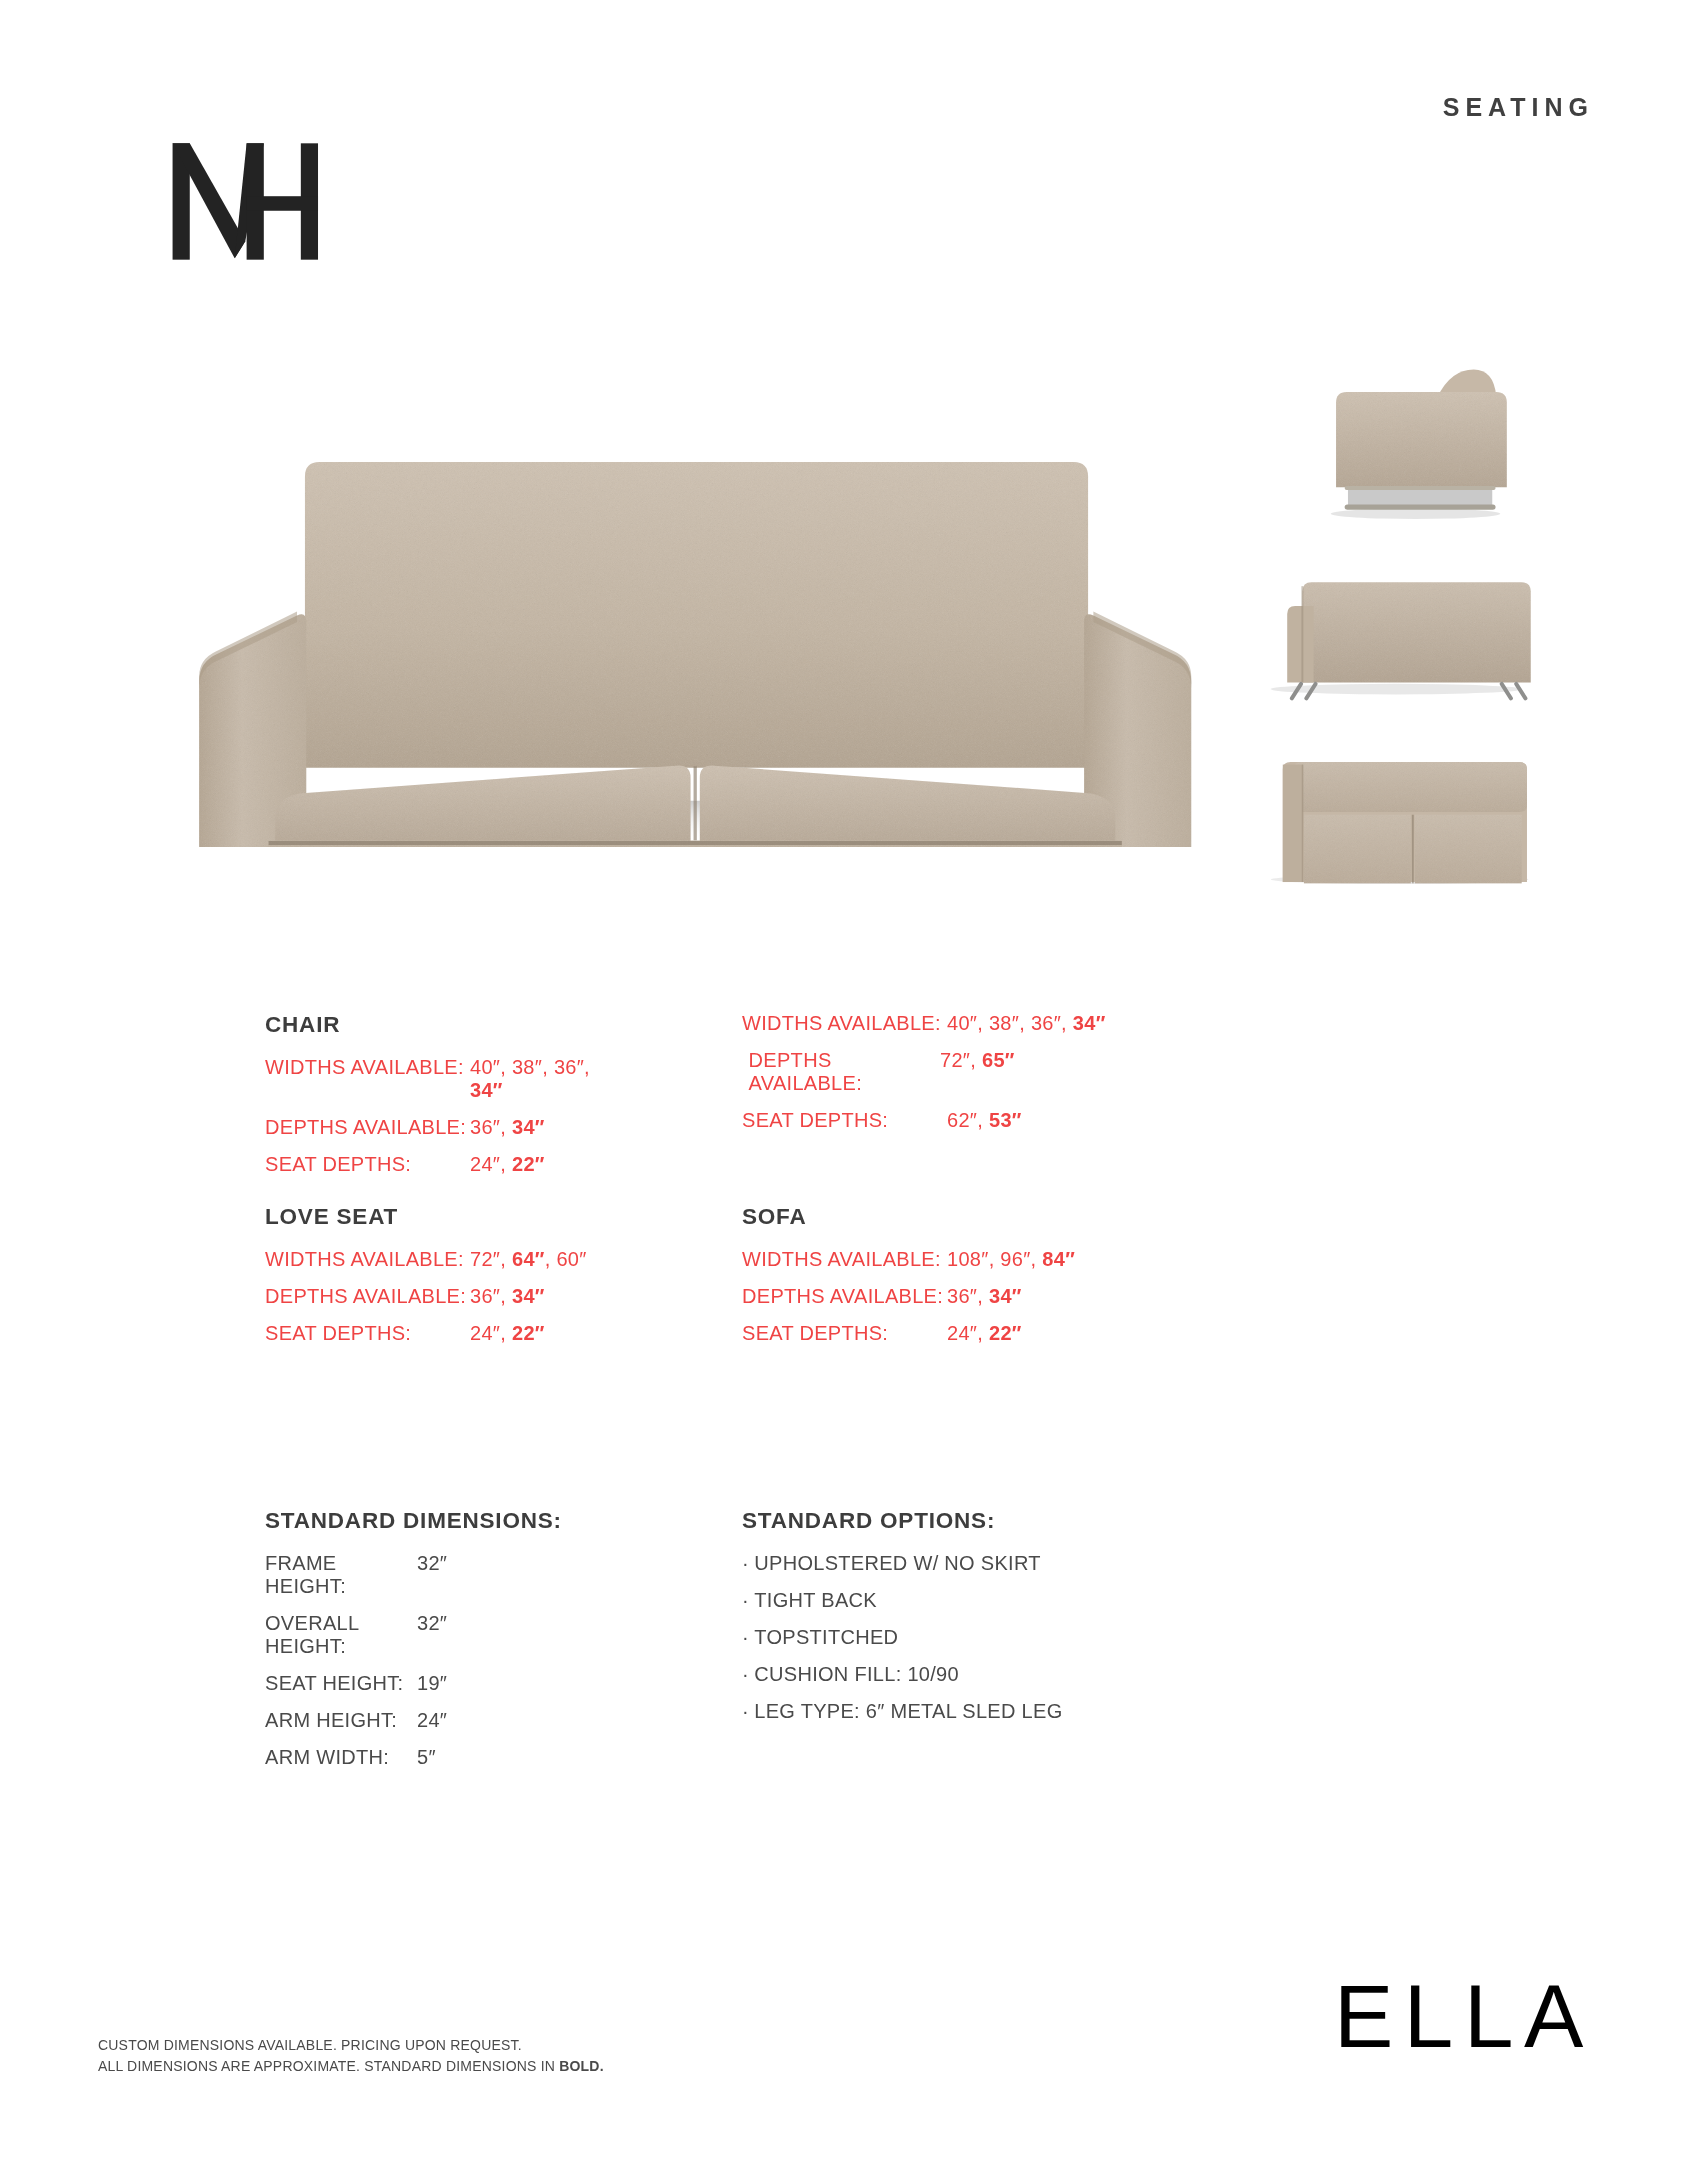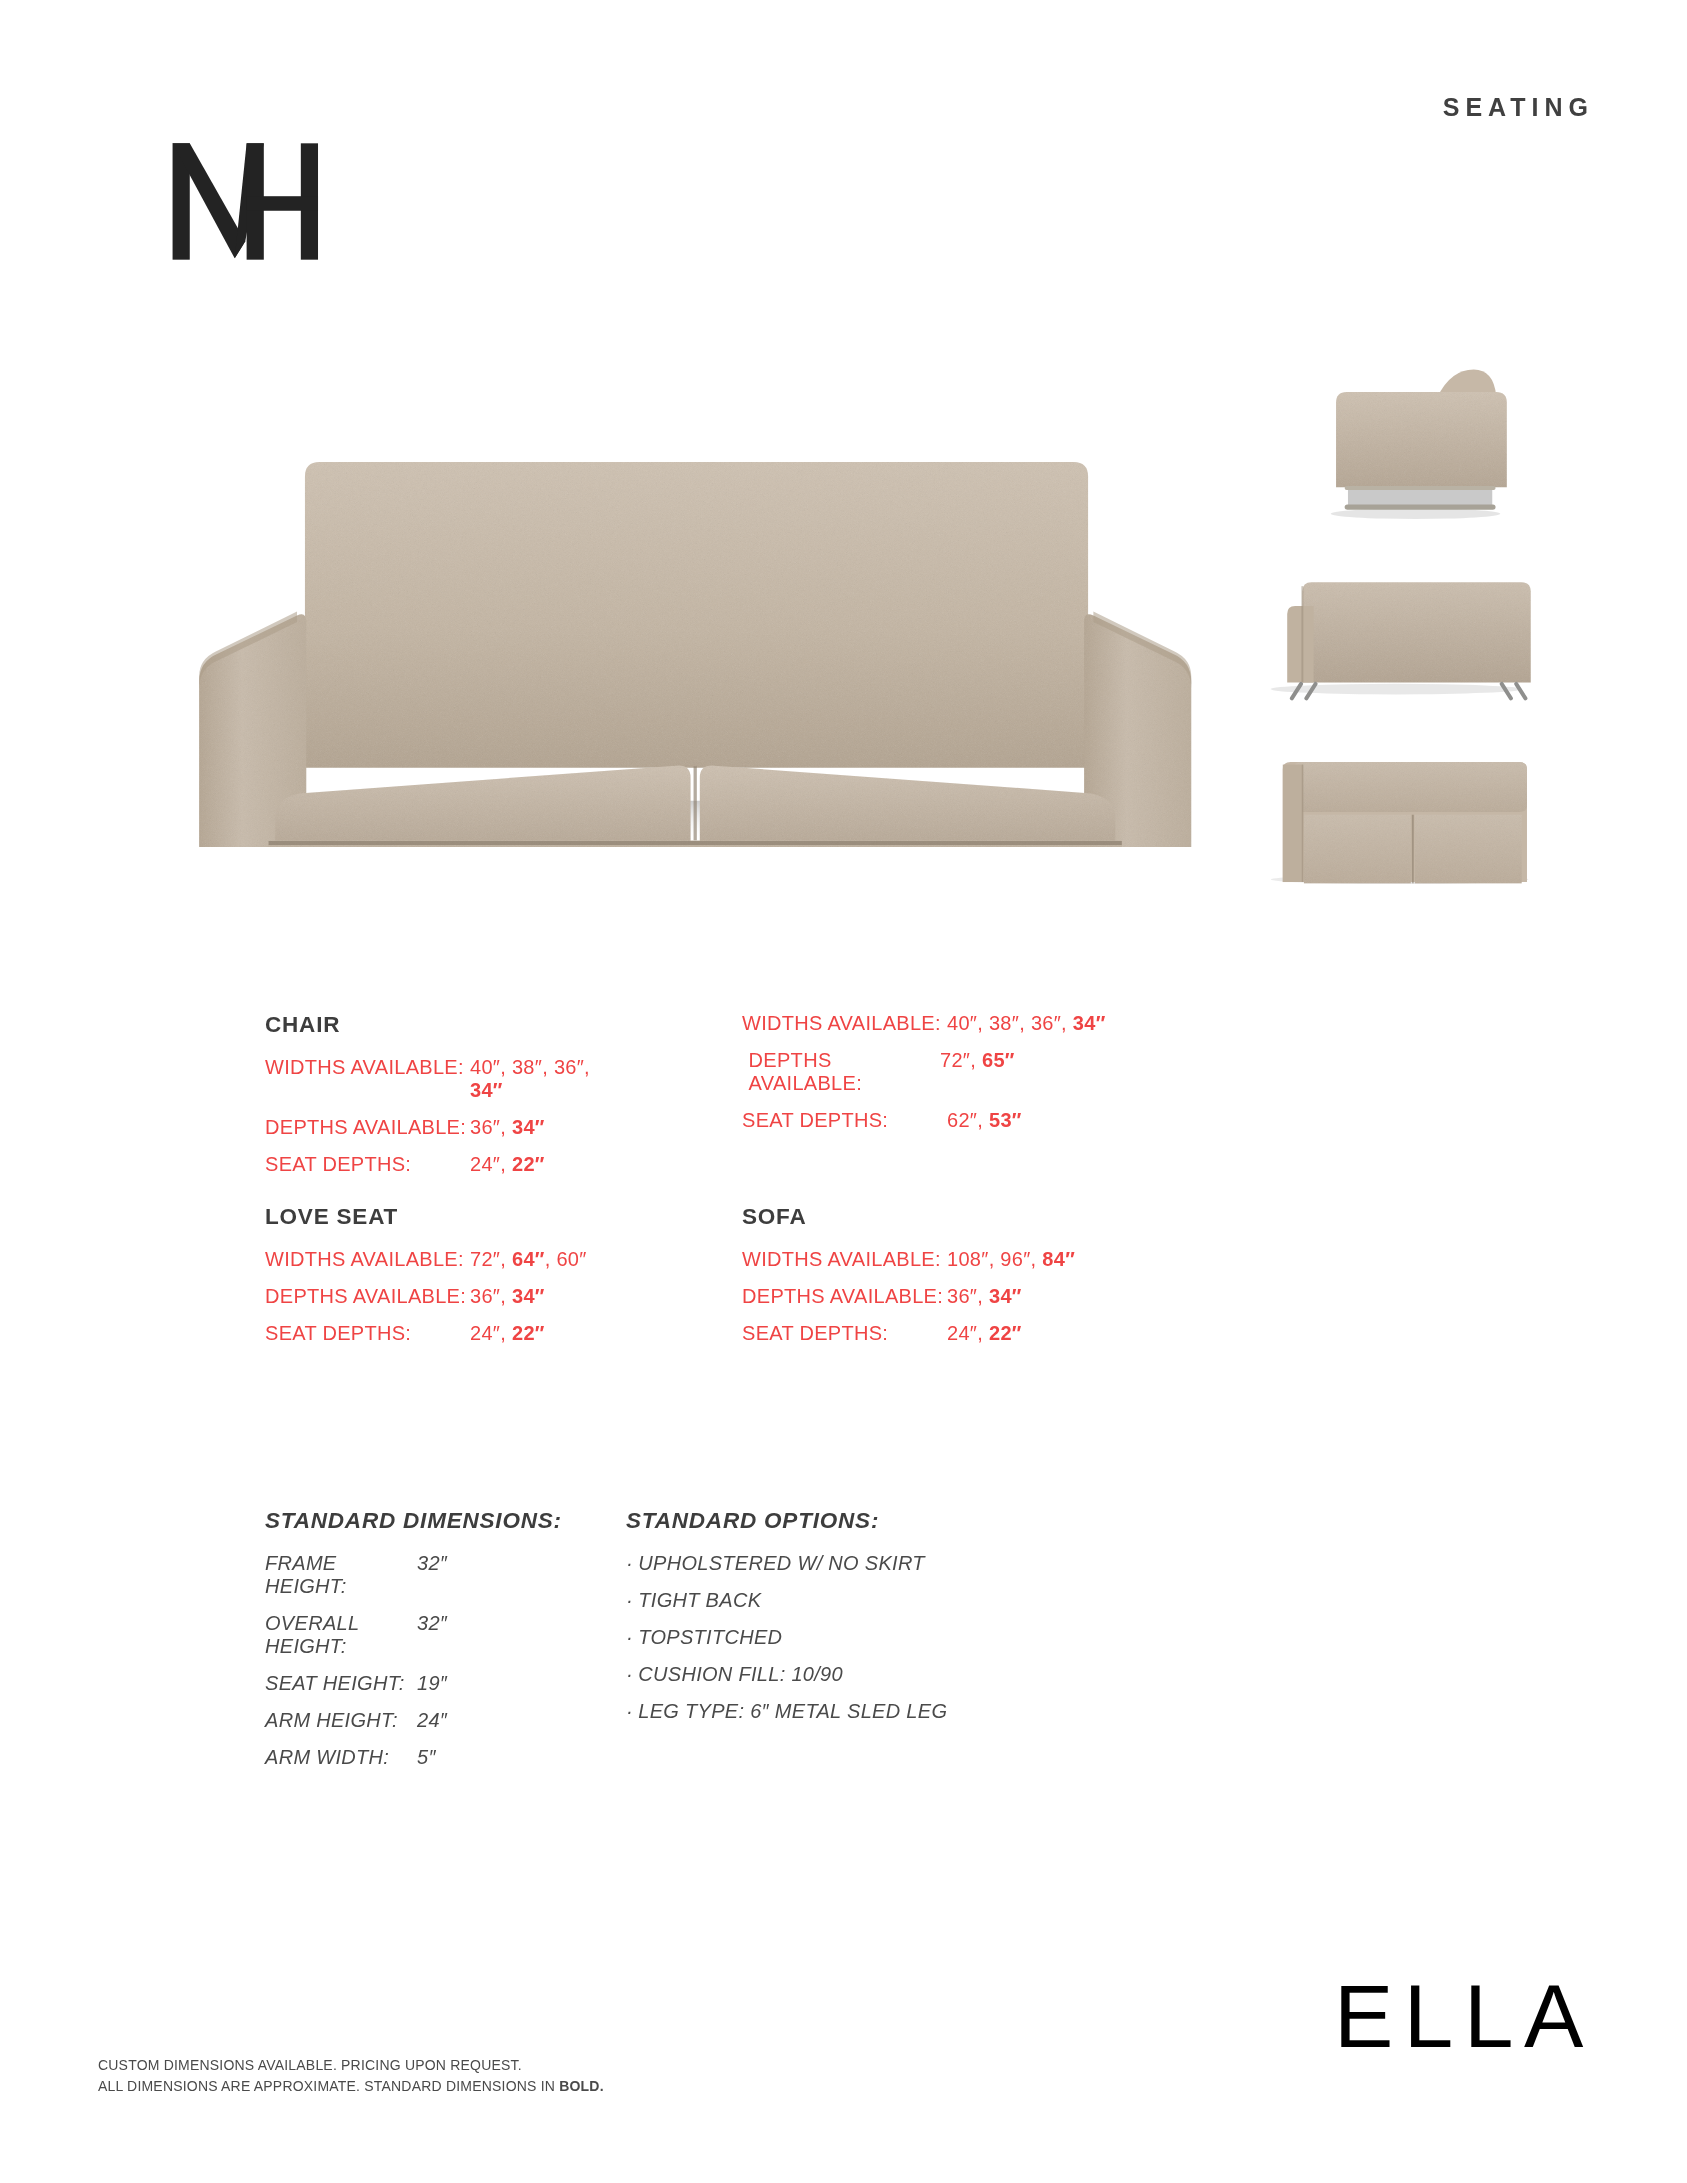--- a/index.html
+++ b/index.html
@@ -89,21 +89,21 @@
   
   .lower {
     position: absolute;
     left: 265px;
     top: 1508px;
     width: 1178px;
   }
   .lower-grid {
     display: grid;
     grid-template-columns: 361px 1fr;
-    font-style: italic;
+    column-gap: 116px;
   }
   .dim-row {
     display: flex;
     align-items: baseline;
     font-size: 20px;
     letter-spacing: 0.3px;
     margin-bottom: 14px;
     color: #4a4a4a;
   }
   .dim-label { width: 152px; flex: none; }
@@ -122,21 +122,21 @@
     bottom: 122px;
     font-size: 89px;
     font-weight: 300;
     letter-spacing: 10.6px;
     color: #000000;
     line-height: 1;
   }
   .disclaimer {
     position: absolute;
     left: 98px;
-    bottom: 87px;
+    bottom: 107px;
     font-size: 14px;
     line-height: 1.45;
     letter-spacing: 0.2px;
     color: #4a4a4a;
   }
   .disclaimer b { font-weight: bold; }
 </style>
 </head>
 <body>
 

